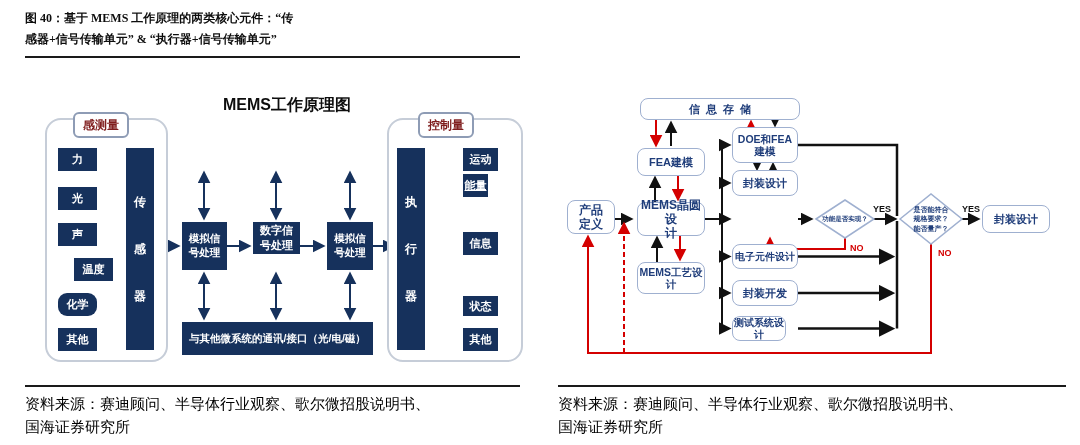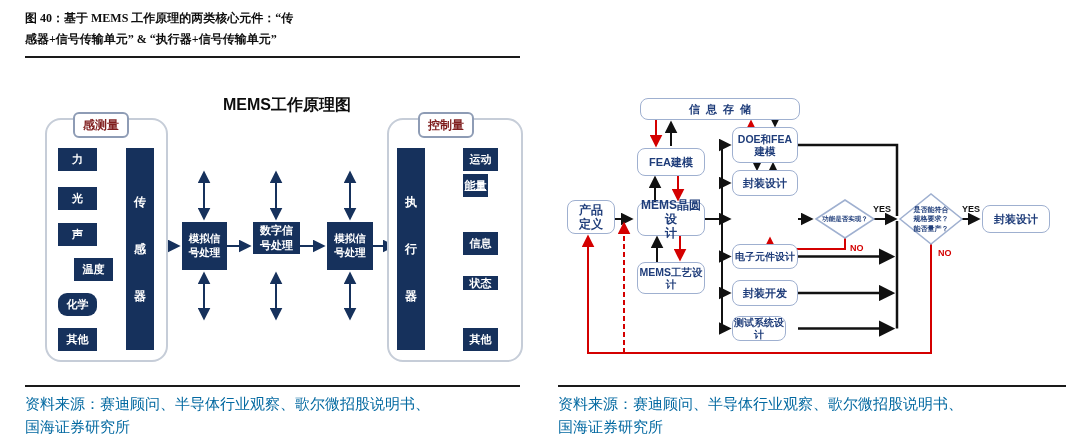--- a/index.html
+++ b/index.html
@@ -2,21 +2,21 @@
 <html><head>
 <meta charset="utf-8">
 <style>
   html,body{margin:0;padding:0;background:#fff;}
   #page{position:relative;width:1080px;height:445px;background:#fff;overflow:hidden;
         font-family:"Liberation Sans",sans-serif;}
   .title{position:absolute;font-family:"Liberation Serif",serif;font-weight:700;
          font-size:12px;line-height:1.72;color:#0d0d0d;white-space:pre-line;
          padding-bottom:7px;border-bottom:2px solid #1a1a1a;}
   .source{position:absolute;font-family:"Liberation Serif",serif;font-size:15px;
-          line-height:1.5;color:#0369a1;white-space:pre-line;border-top:2px solid #1a1a1a;
+          line-height:1.5;color:#000000;white-space:pre-line;border-top:2px solid #1a1a1a;
           padding-top:6px;}
   svg{position:absolute;left:0;top:0;}
   .abs{position:absolute;box-sizing:border-box;}
   .diag-title{font-weight:700;font-size:16px;color:#0d0d0d;text-align:center;}
   .group{border:2px solid #c6cdd8;border-radius:16px;background:#fff;}
   .glabel{background:#fff;border:2px solid #8e9cb5;border-radius:6px;color:#7f1d1d;
           font-weight:700;font-size:12px;display:flex;align-items:center;justify-content:center;z-index:3;}
   .nbox{background:#16315c;color:#fff;font-weight:700;font-size:11px;display:flex;
         align-items:center;justify-content:center;text-align:center;white-space:pre-line;z-index:2;}
   .vtext{line-height:47px;font-size:12px;}
@@ -132,29 +132,30 @@
   <div class="abs nbox vtext" style="left:126px;top:148px;width:28px;height:202px;">传
 感
 器</div>
 
   <div class="abs nbox" style="left:182px;top:222px;width:45px;height:48px;font-size:10.5px;">模拟信
 号处理</div>
   <div class="abs nbox" style="left:253px;top:222px;width:47px;height:32px;font-size:11px;">数字信
 号处理</div>
   <div class="abs nbox" style="left:327px;top:222px;width:46px;height:48px;font-size:10.5px;">模拟信
 号处理</div>
+  <div class="abs nbox" style="left:182px;top:322px;width:191px;height:33px;font-size:10.5px;">与其他微系统的通讯/接口（光/电/磁）</div>
 
   <div class="abs nbox vtext" style="left:397px;top:148px;width:28px;height:202px;">执
 行
 器</div>
 
   <div class="abs nbox" style="left:463px;top:148px;width:35px;height:23px;">运动</div>
   <div class="abs nbox" style="left:463px;top:174px;width:25px;height:23px;text-decoration:underline;">能量</div>
   <div class="abs nbox" style="left:463px;top:232px;width:35px;height:23px;">信息</div>
-  <div class="abs nbox" style="left:463px;top:276px;width:35px;height:14px;">状态</div>
+  <div class="abs nbox" style="left:463px;top:296px;width:35px;height:20px;">状态</div>
   <div class="abs nbox" style="left:463px;top:328px;width:35px;height:23px;">其他</div>
 
   <div class="source" style="left:25px;top:385px;width:495px;">资料来源：赛迪顾问、半导体行业观察、歌尔微招股说明书、
 国海证券研究所</div>
 
 
   <div class="abs fbox" style="left:640px;top:98px;width:160px;height:22px;letter-spacing:6px;padding-left:6px;">信息存储</div>
   <div class="abs fbox" style="left:637px;top:148px;width:68px;height:28px;">FEA建模</div>
   <div class="abs fbox" style="left:732px;top:127px;width:66px;height:36px;font-size:10.5px;">DOE和FEA
 建模</div>

